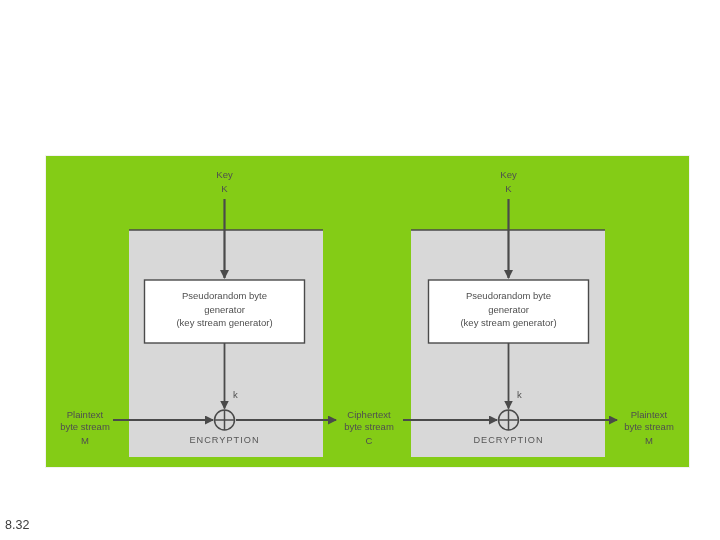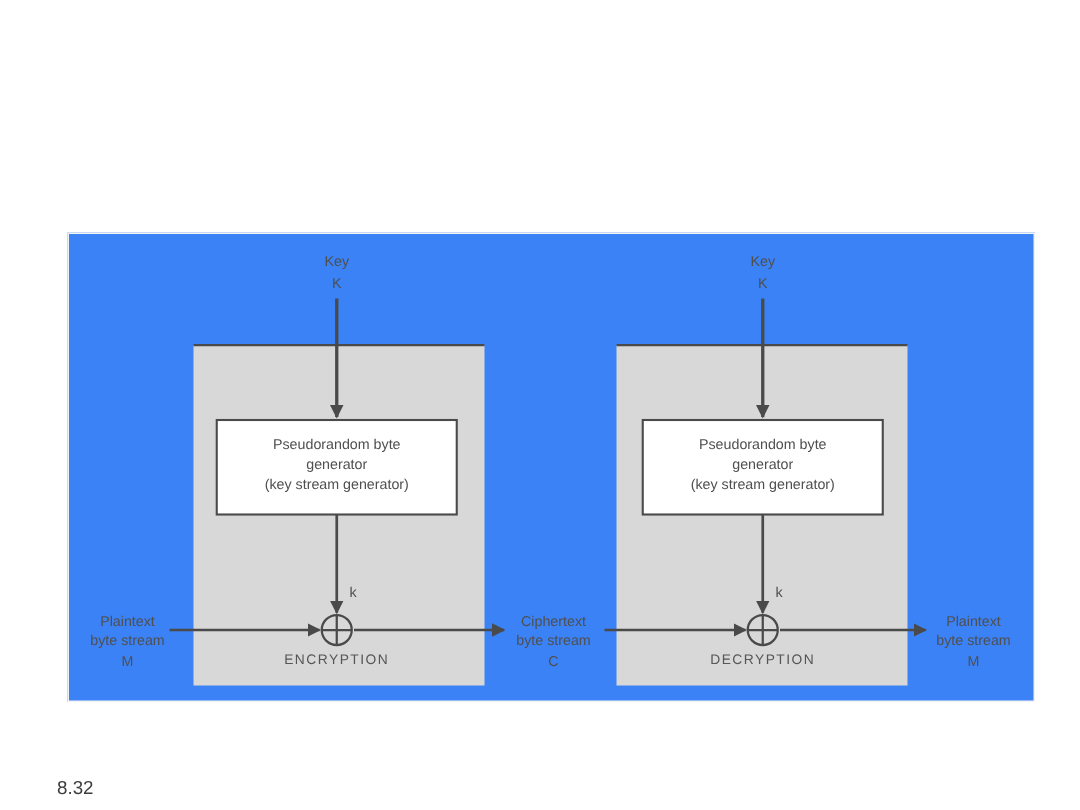--- a/index.html
+++ b/index.html
@@ -17,31 +17,30 @@
     font-family: "Liberation Serif", "DejaVu Serif", serif;
     font-size: 45px;
     line-height: 1;
     color: #2E3090;
     white-space: nowrap;
   }
   .figure {
     position: absolute;
     left: 45px; top: 155px;
     width: 645px; height: 313px;
-    background: #3b82f6;
+    background: #84cc16;
     border: 1px solid #f2f2f2;
     box-sizing: border-box;
   }
   .figure svg { display: block; }
   .page-number {
     position: absolute;
     left: 5px; top: 518px;
     font-size: 12.5px;
     color: #3d3d3d;
-    margin-left: 33px;
   }
   
   .panel { fill: #D8D8D8; }
   .panel-top { stroke: #4A4A4A; stroke-width: 1.5; }
   .flow { stroke: #4A4A4A; stroke-width: 1.8; fill: none; }
   .flow-bold { stroke: #4A4A4A; stroke-width: 2.2; fill: none; }
   .genbox { fill: #ffffff; stroke: #4A4A4A; stroke-width: 1.4; }
   .xor { stroke: #4A4A4A; stroke-width: 1.5; fill: none; }
   .dtext { fill: #4F4F4F; font-family: "Liberation Sans", "DejaVu Sans", sans-serif; font-size: 9.5px; }
   .dtext-mid { text-anchor: middle; }

